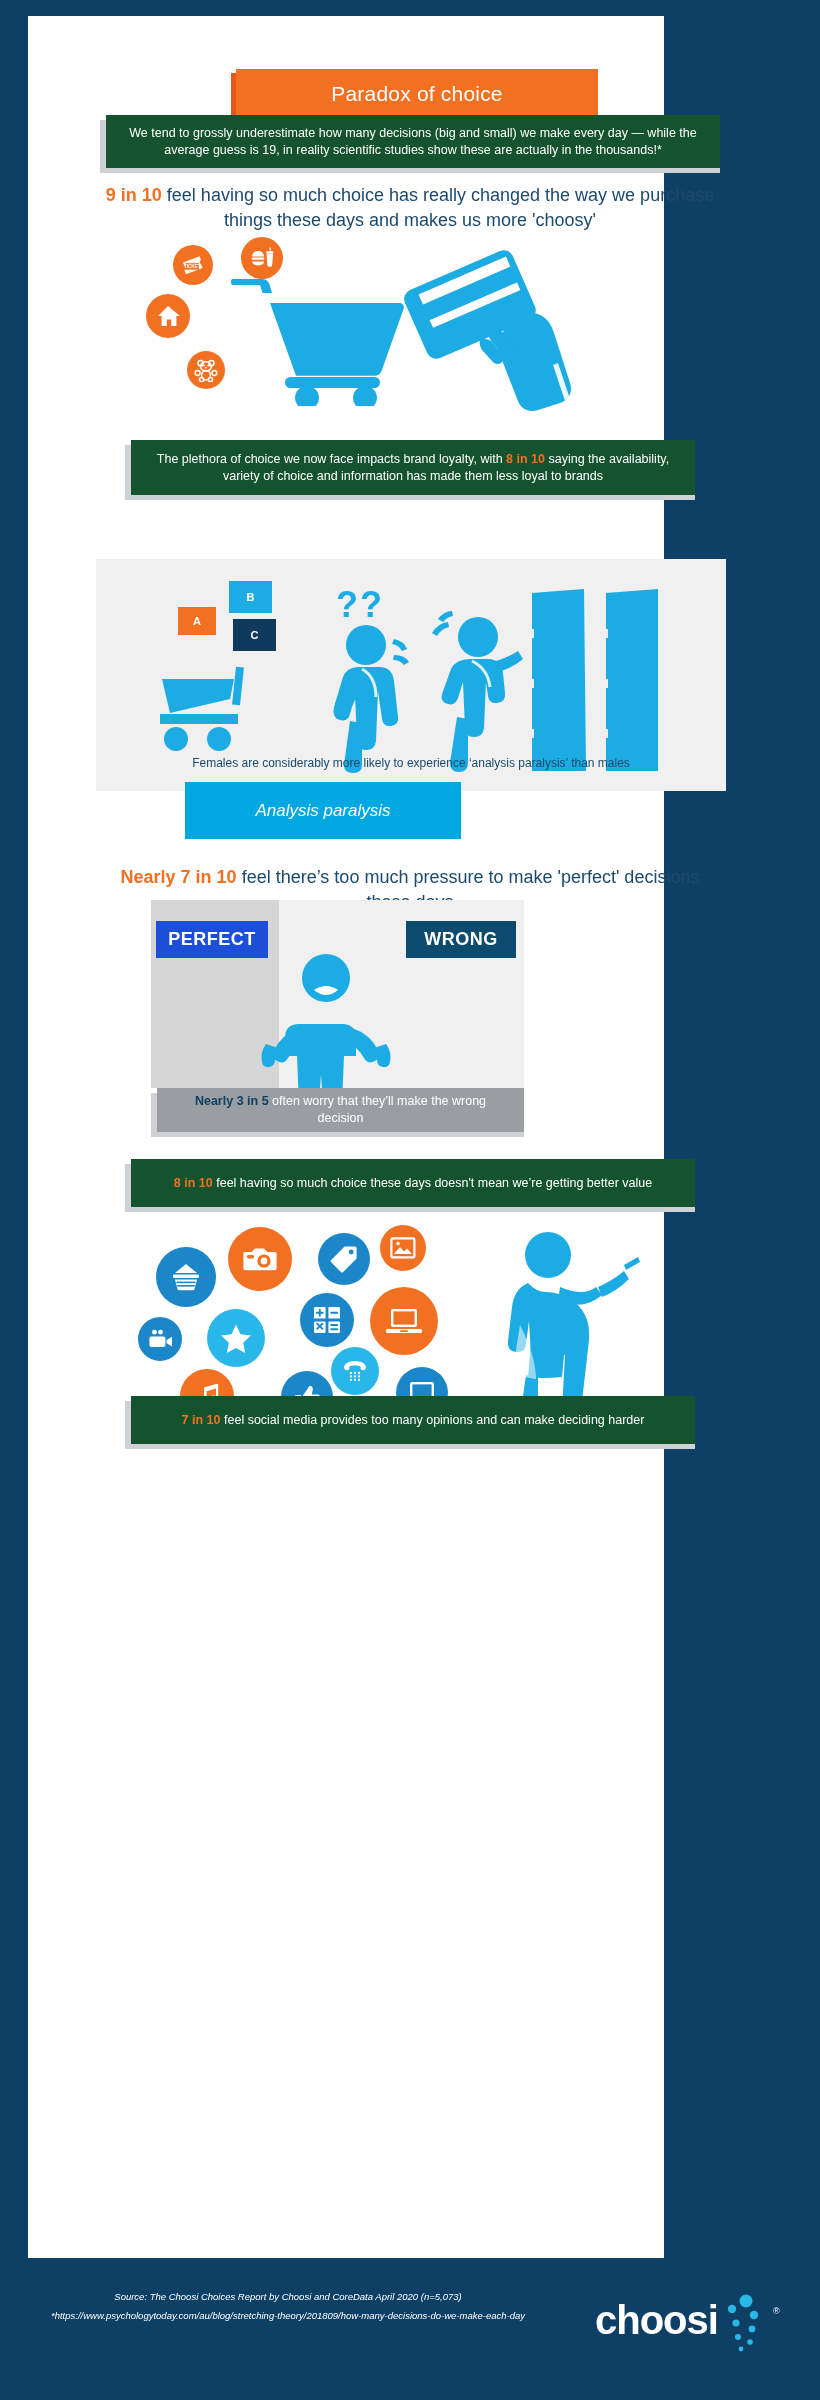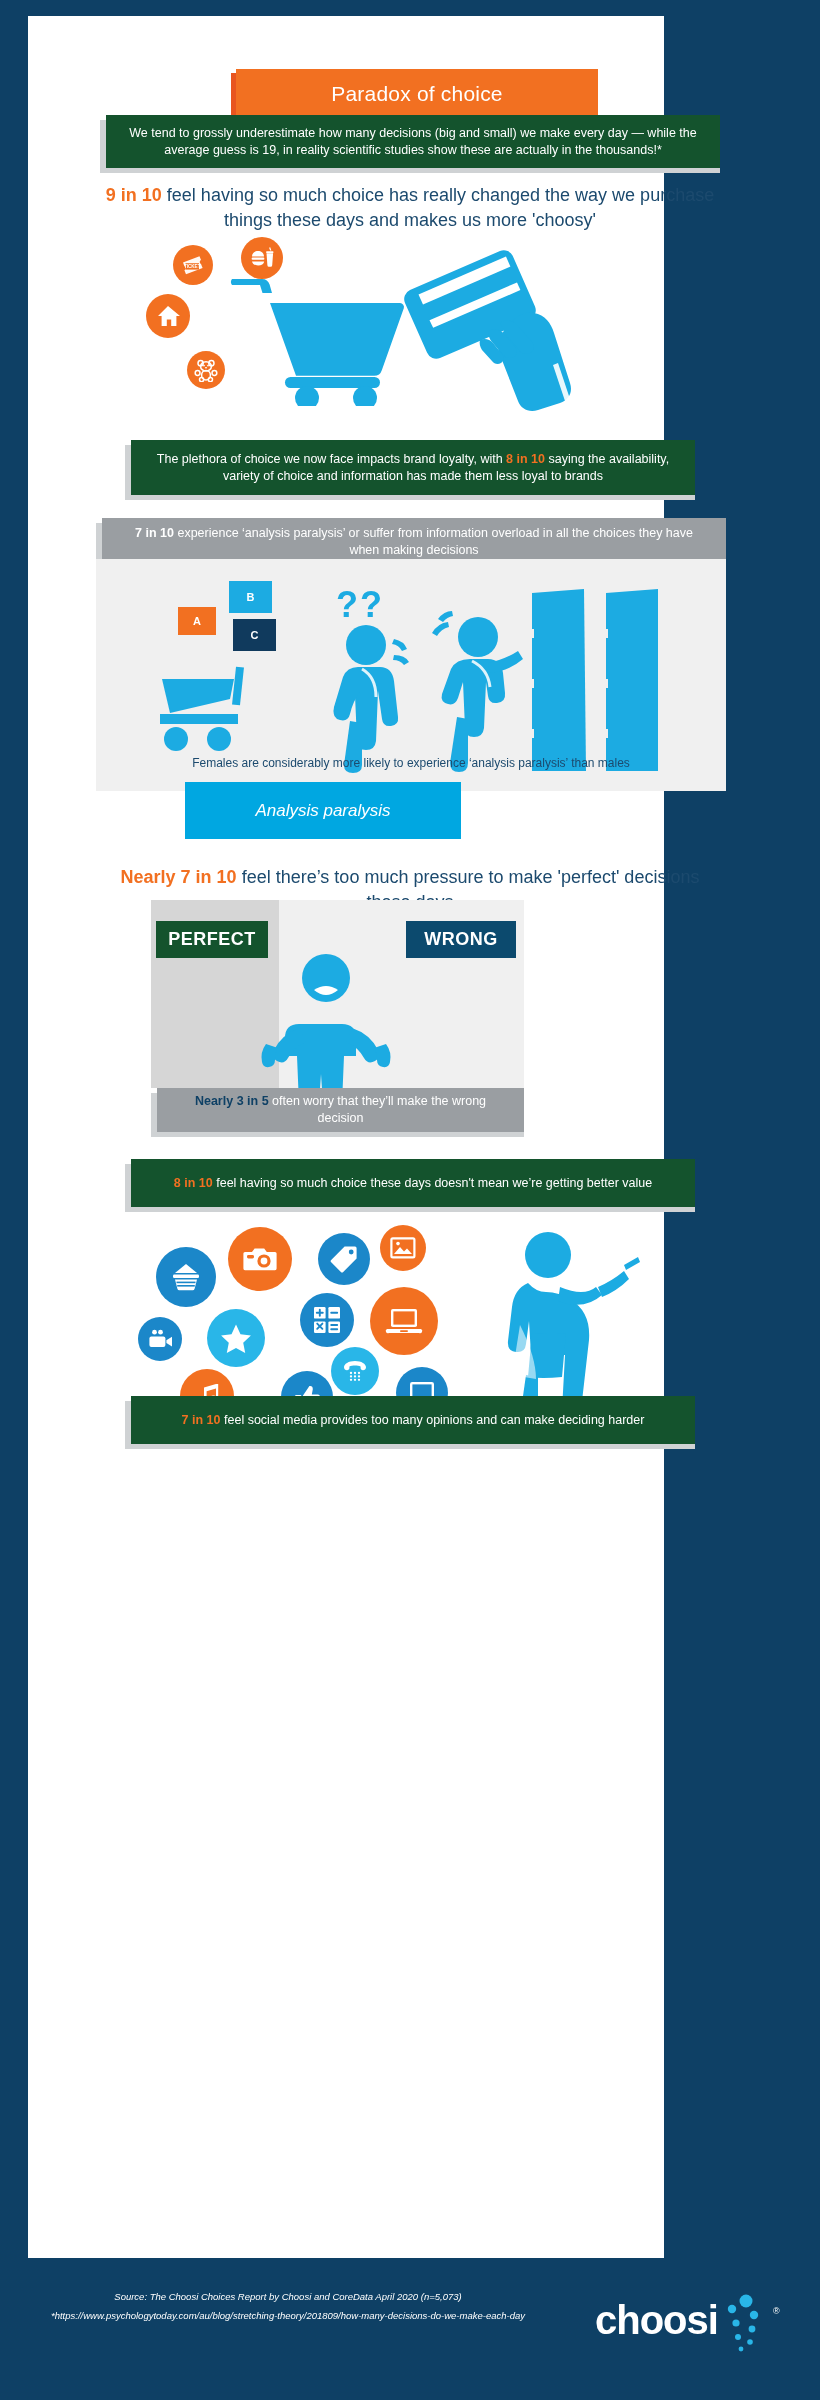--- a/index.html
+++ b/index.html
@@ -62,21 +62,21 @@
 
   
   .panel-grey { position: absolute; background: #f0f0f0; }
   .panel-split-left { position: absolute; background: #d6d6d6; }
   .panel-split-right { position: absolute; background: #f0f0f0; }
 
   .tag-box {
     position: absolute; display: flex; align-items: center; justify-content: center;
     color: #fff; font-weight: bold;
   }
-  .tag-perfect { background: #14532d; font-size: 18px; letter-spacing: .5px; align-items: center; }
+  .tag-perfect { background: #1d4ed8; font-size: 18px; letter-spacing: .5px; align-items: center; }
   .tag-wrong { background: #0c4a6e; font-size: 18px; letter-spacing: .5px; }
 
   .abc { position: absolute; display:flex; align-items:center; justify-content:center;
          color:#fff; font-size:11px; font-weight:bold; }
 
   .caption {
     position: absolute; text-align: center; color: #1c4a6e;
     font-size: 12px; line-height: 1.4;
   }
 
@@ -203,26 +203,20 @@
       </svg>
     </div>
 
     <div class="callout navy" style="left:97px; top:424px; width:570px; height:55px;">
       <div class="shadow"></div>
       <div class="body">
         <p><span>The plethora of choice we now face impacts brand loyalty, with </span><span class="hl-orange">8 in 10</span><span> saying the availability, variety of choice and information has made them less loyal to brands</span></p>
       </div>
     </div>
 
-    <div class="callout grey" style="left:68px; top:502px; width:630px; height:48px;">
-      <div class="shadow"></div>
-      <div class="body">
-        <p><span class="hl-white">7 in 10</span><span> experience ‘analysis paralysis’ or suffer from information overload in all the choices they have when making decisions</span></p>
-      </div>
-    </div>
 
     <div class="panel-grey" style="left:68px; top:543px; width:630px; height:232px;"></div>
 
     <div style="position:absolute; left:68px; top:543px; width:630px; height:232px;">
 
       <div class="abc" style="left:82px; top:48px; width:38px; height:28px; background:#f27021;">
         <span>A</span>
       </div>
       <div class="abc" style="left:133px; top:22px; width:43px; height:32px; background:#1cabe2;">
         <span>B</span>

